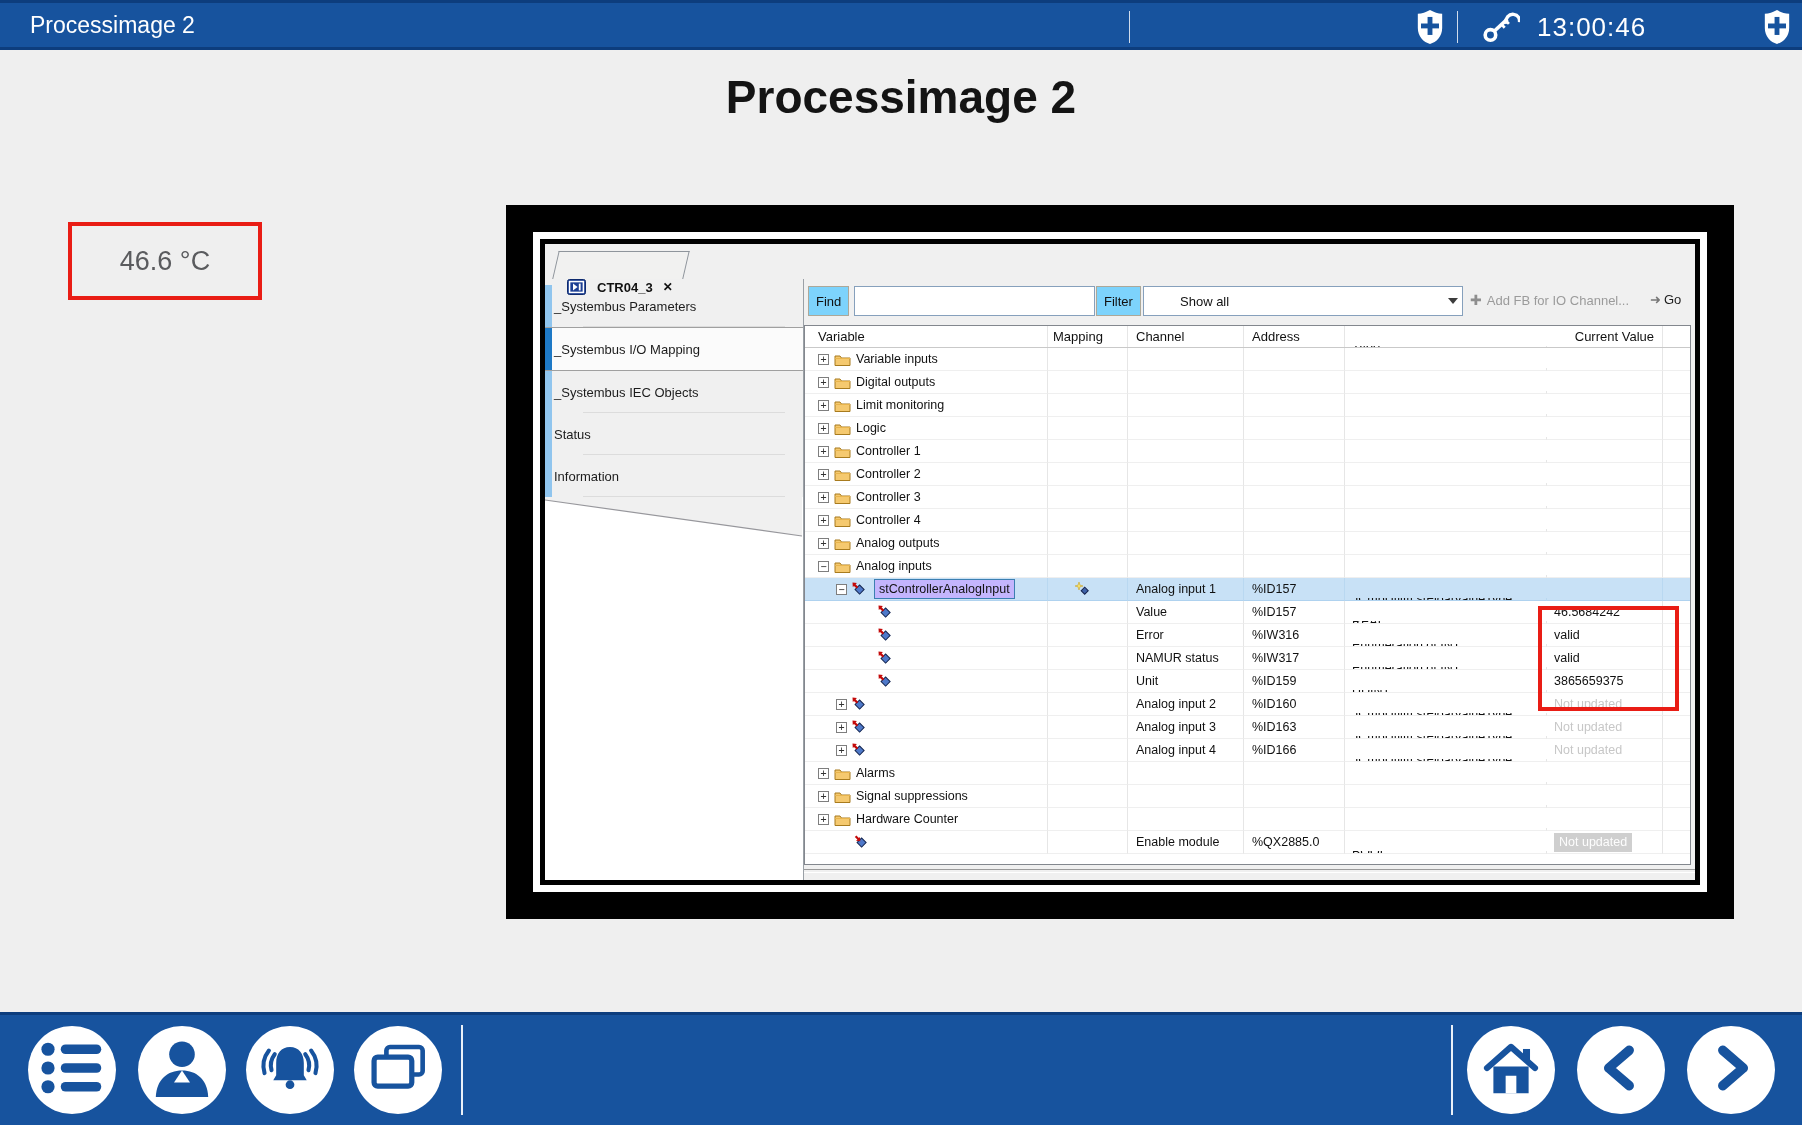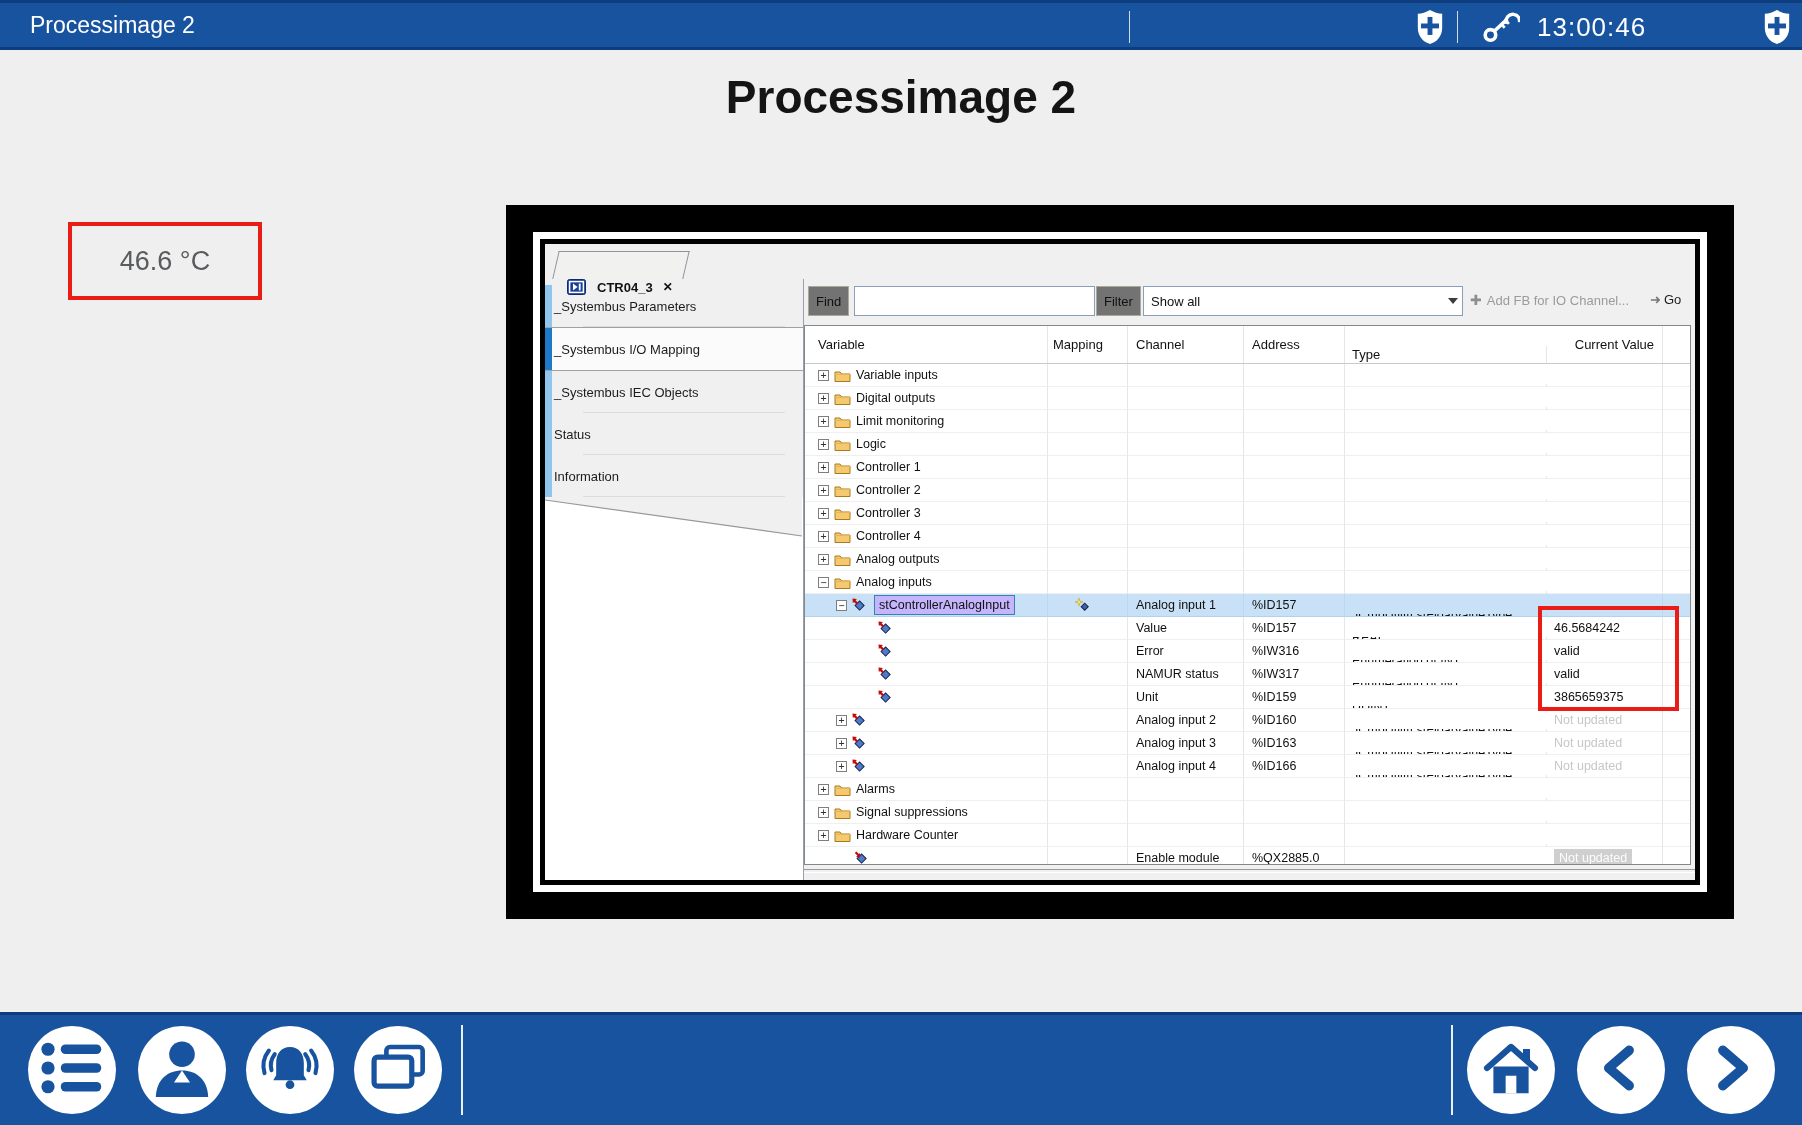--- a/index.html
+++ b/index.html
@@ -48,39 +48,39 @@
   .side-tab .stlabel{margin-left:9px;font-size:13px;color:#1c1c1c;}
   .side-tab.sel{background:#FBFBFB;border-top:1px solid #A0A0A0;border-bottom:1px solid #A0A0A0;}
   .side-tab.sel .strip{background:#1E79C6;}
   .side-tab:not(.sel)::after{content:'';position:absolute;left:38px;right:18px;bottom:0;height:1px;
         background:#DCDCDC;}
   .diag{display:block;}
 
   
   .work{flex:1;position:relative;overflow:hidden;background:#F0F0F0;}
   .toolbar{position:absolute;left:0;top:0;right:0;height:46px;}
-  .chip{position:absolute;top:7px;height:30px;line-height:30px;background:#737373;
+  .chip{position:absolute;top:7px;height:30px;line-height:30px;background:#7dd3fc;
         border:1px solid #ACA899;box-sizing:border-box;padding:0 7px;font-size:13px;}
   .find-input{position:absolute;left:50px;top:7px;width:241px;height:30px;box-sizing:border-box;
         border:1px solid #86A0BC;background:#fff;font-size:13px;padding:0 5px;outline:none;}
   .combo{position:absolute;left:339px;top:7px;width:320px;height:30px;box-sizing:border-box;
         border:1px solid #86A0BC;background:#fff;display:flex;align-items:center;}
-  .combo .sel-text{flex:1;padding:0 7px;font-size:13px;}
+  .combo .sel-text{flex:1;padding:0 7px;font-size:13px;margin-left:29px;}
   .combo .dd{width:18px;height:100%;display:flex;align-items:center;justify-content:center;color:#444;}
   .combo .dd::after{content:'';border:5px solid transparent;border-top:6px solid #3c3c3c;margin-top:5px;}
   .addfb{position:absolute;left:666px;top:13px;color:#9B9B9B;font-size:13px;white-space:nowrap;}
   .addfb .plus{color:#8E8E8E;font-size:14px;margin-right:5px;}
   .gobtn{position:absolute;left:846px;top:13px;color:#1c1c1c;font-size:13px;white-space:nowrap;}
   .gobtn .goarrow{color:#777;margin-right:3px;}
 
   
   .grid{position:absolute;left:0;top:46px;width:887px;height:540px;box-sizing:border-box;
         border:1px solid #83878E;background:#fff;overflow:hidden;}
   .hrow,.trow{display:flex;width:100%;}
-  .hrow{height:38px;line-height:33px;font-size:13px;background:#fff;border-bottom:1px solid #C9C9C9;box-sizing:border-box;}
+  .hrow{height:22px;line-height:33px;font-size:13px;background:#fff;border-bottom:1px solid #C9C9C9;box-sizing:border-box;}
   .trow{height:23px;line-height:22px;font-size:12.5px;}
   .c{box-sizing:border-box;border-right:1px solid #E6E6E6;overflow:hidden;white-space:nowrap;
      display:flex;align-items:center;}
   .trow .c{border-bottom:1px solid #EFEFEF;}
   .c-var{width:243px;padding-left:6px;}
   .c-map{width:80px;}
   .c-ch{width:116px;padding-left:8px;}
   .c-addr{width:101px;padding-left:8px;}
   .c-type{width:202px;padding-left:7px;margin-top:20px;}
   .c-val{width:116px;padding-left:7px;}

